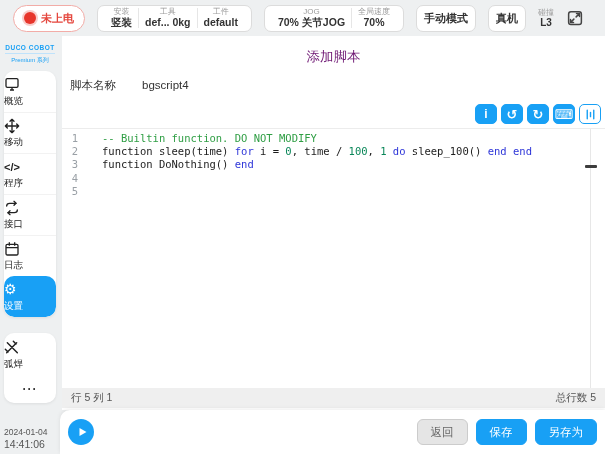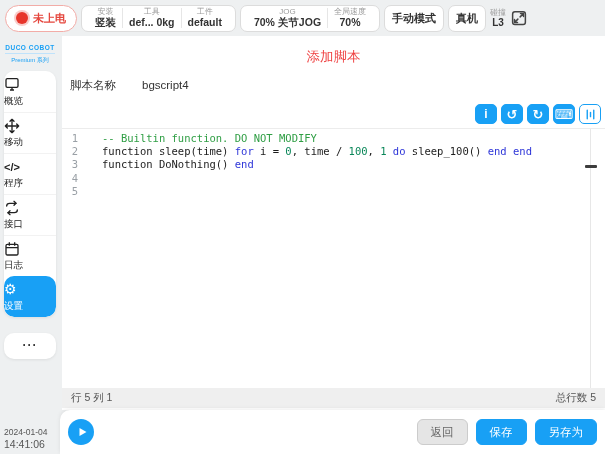--- a/index.html
+++ b/index.html
@@ -8,21 +8,21 @@
   }
   *{box-sizing:border-box; margin:0; padding:0;}
   html,body{width:605px;height:454px;overflow:hidden;}
   body{
     font-family:"Liberation Sans","DejaVu Sans",sans-serif;
     background:#eef0f1; position:relative; color:#333;
   }
   
   .topbar{
     position:absolute; left:0; top:0; width:605px; height:36px;
-    display:flex; align-items:center; gap:4px; padding:0 5px;
+    display:flex; align-items:center; gap:12px; padding:0 13px;
     overflow:hidden; white-space:nowrap;
   }
   .pill{
     background:#fff; border:1px solid #dcdcdc; border-radius:7px;
     height:27px; display:flex; align-items:center; padding:0 7px;
   }
   .pill.round{border-radius:14px;}
   .power-pill{border:1px solid #f2aca7; gap:5px; padding:0 10px;}
   .power-dot{
     width:12px;height:12px;border-radius:50%;background:#e7352b;
@@ -59,21 +59,21 @@
   .more-row{height:24px;display:flex;align-items:center;justify-content:center;font-size:12px;font-weight:bold;color:#333;letter-spacing:1px;}
   .txt-icon{font-weight:bold;}
   .timestamp{position:absolute;left:4px;bottom:4px;width:56px;color:#555;line-height:1.15;}
   .timestamp .d{font-size:8.5px;}
   .timestamp .t{font-size:10.5px;}
   
   .main{
     position:absolute;left:62px;top:36px;right:0;bottom:44px;background:#fff;
     display:flex;flex-direction:column;
   }
-  .page-title{font-size:13.5px;color:#ef4444;text-align:center;margin-top:12px;}
+  .page-title{font-size:13.5px;color:#701a75;text-align:center;margin-top:12px;}
   .name-row{display:flex;align-items:center;margin:9px 0 7px 8px;height:20px;}
   .name-label{font-size:11.5px;color:#333;}
   .name-value{font-size:11.5px;color:#333;margin-left:26px;}
   .editor-toolbar{display:flex;justify-content:flex-end;gap:4px;margin:2px 4px 4px 0;height:20px;}
   .tb-btn{
     width:22px;height:20px;border-radius:5px;background:var(--accent);color:#fff;
     display:flex;align-items:center;justify-content:center;font-size:12px;border:1px solid var(--accent);
   }
   .tb-btn svg{width:13px;height:13px;display:block;}
   .tb-btn.outline{background:#fff;color:var(--accent);}
@@ -208,20 +208,28 @@
         <span class="mi-label">日志</span>
       </div>
       <div class="menu-item active">
         <span class="mi-icon">
           <span class="txt-icon" style="font-size:14px">⚙</span>
         </span>
         <span class="mi-label">设置</span>
       </div>
     </div>
   <div class="menu-card plugin-card">
+    <div class="menu-item" id="plugin-item">
+      <span class="mi-icon">
+          <svg viewBox="0 0 24 24" fill="none" stroke="currentColor" stroke-width="2.2" stroke-linecap="round">
+            <path d="M5 4l15 15M19 4L4 19M14 2l4 4M2 14l4 4"></path>
+          </svg>
+        </span>
+      <span class="mi-label">弧焊</span>
+    </div>
     <div class="more-row">···</div>
   </div>
   <div class="timestamp">
     <div class="d">2024-01-04</div>
     <div class="t">14:41:06</div>
   </div>
 </div>
 
 <div class="main">
   <div class="page-title">添加脚本</div>

